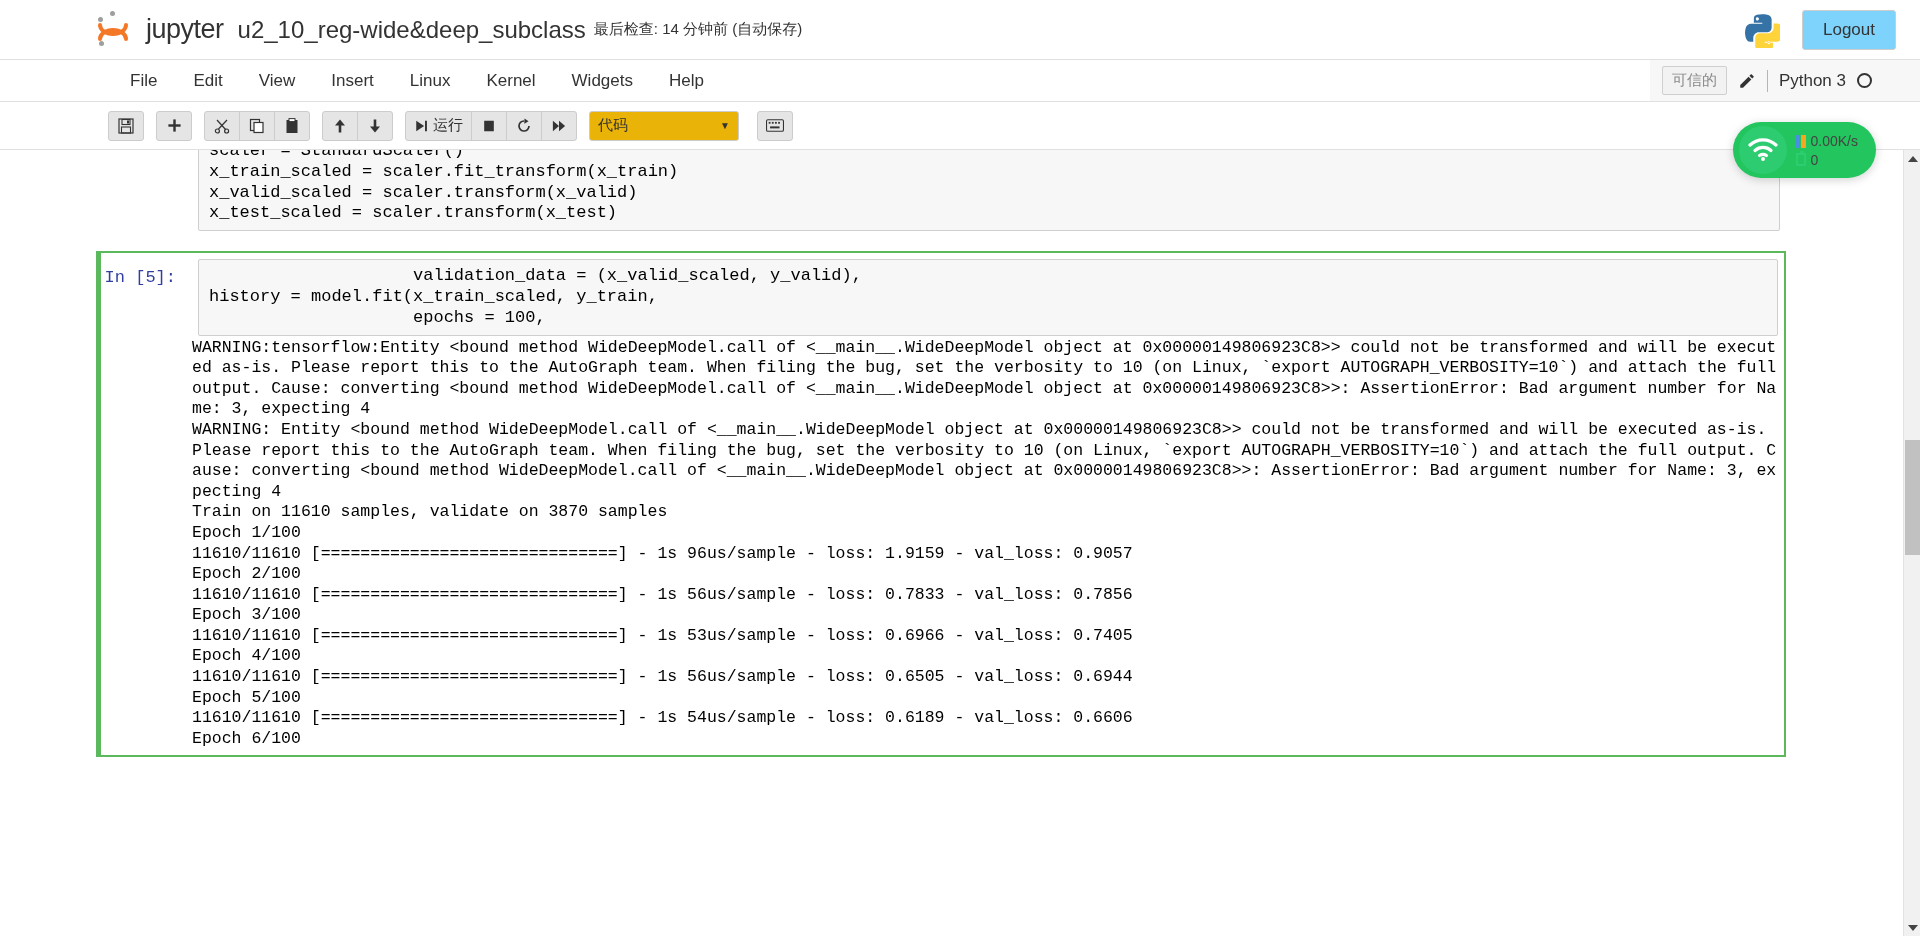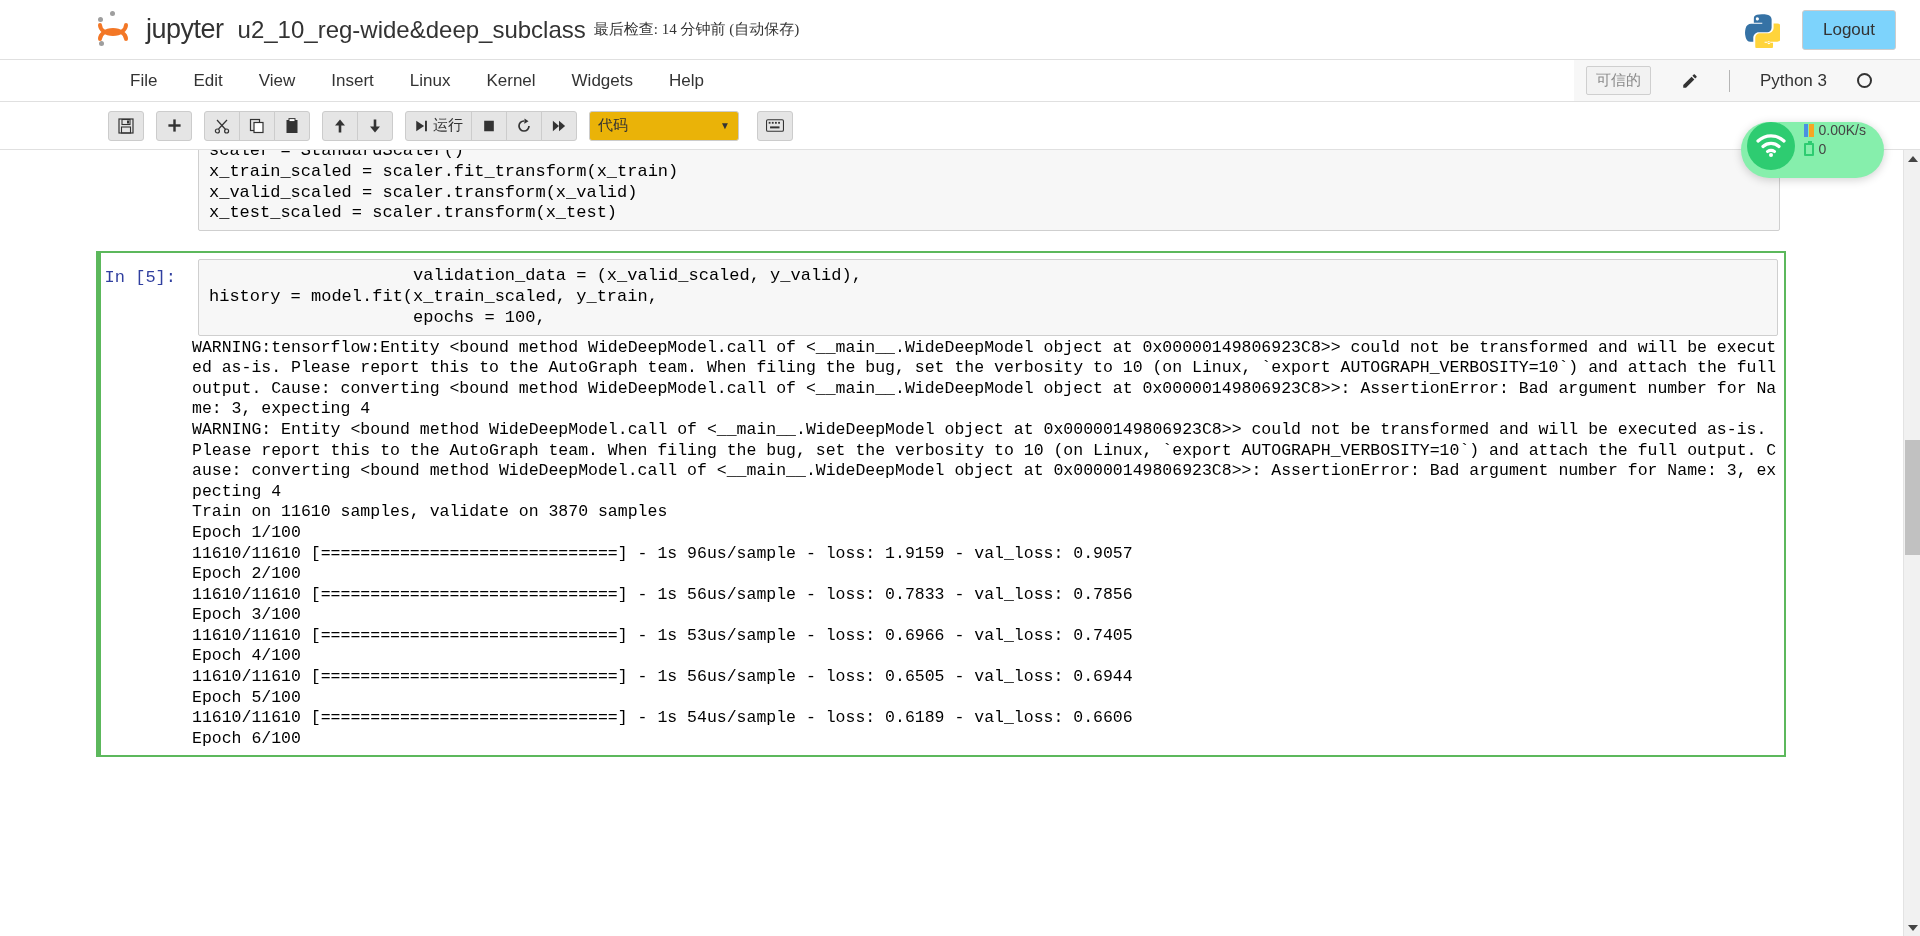--- a/index.html
+++ b/index.html
@@ -64,21 +64,20 @@
     font-size: 24px;
     color: #333;
     margin-left: 14px;
     white-space: nowrap;
   }
   .nb-checkpoint {
     font-size: 15px;
     color: #333;
     margin-left: 8px;
     white-space: nowrap;
-    font-family: Liberation Serif, serif;
   }
   .header-right {
     margin-left: auto;
     display: flex;
     align-items: center;
     gap: 22px;
   }
   .py-logo { width: 36px; height: 36px; }
   .logout-btn {
     border: 1px solid #cccccc;
@@ -106,21 +105,21 @@
     font-size: 17px;
     color: #333;
     padding: 8px 18px;
     cursor: pointer;
     white-space: nowrap;
   }
   .menubar-right {
     margin-left: auto;
     display: flex;
     align-items: center;
-    gap: 30px;
+    gap: 11px;
     padding-right: 48px;
     background: #f7f7f7;
     height: 100%;
     padding-left: 12px;
   }
   .trusted-badge {
     border: 1px solid #cfcfcf;
     background: #f2f2f2;
     color: #8a8a8a;
     font-size: 15px;
@@ -297,27 +296,28 @@
     left: 1px;
     width: 15px;
     background: #c1c1c1;
     border-radius: 0;
     cursor: pointer;
   }
 
   
   .net-widget {
     position: absolute;
-    right: 36px;
+    right: 44px;
     top: 122px;
     height: 56px;
-    background: #86efac;
+    background: #22c55e;
     border-radius: 28px;
     box-shadow: 0 2px 10px rgba(0,0,0,0.18);
     display: flex;
+    align-items: center;
     padding: 0 18px 0 6px;
     gap: 9px;
     z-index: 50;
   }
   .net-circle {
     width: 48px; height: 48px;
     border-radius: 50%;
     background: #2ecc71;
     display: flex; align-items: center; justify-content: center;
     flex: none;

